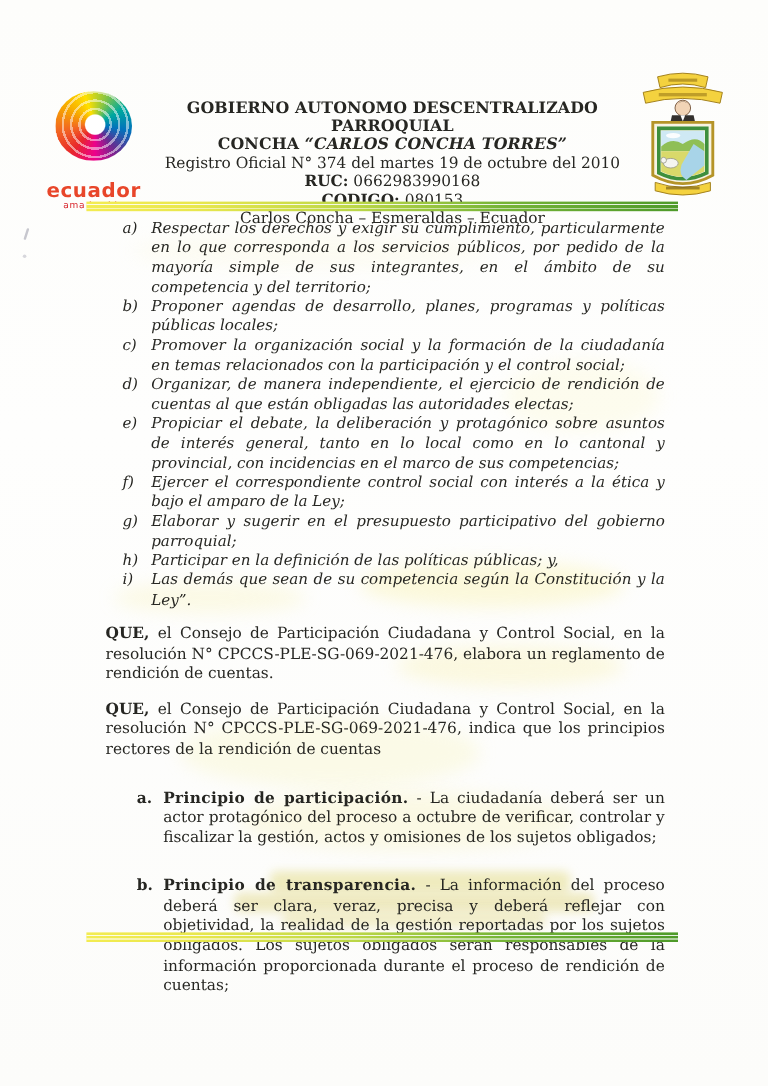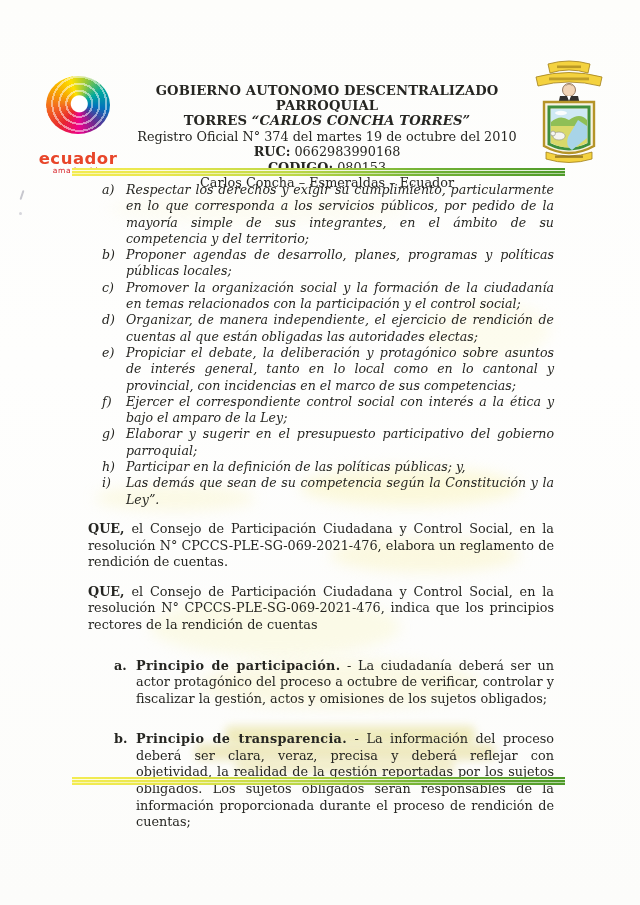--- a/index.html
+++ b/index.html
@@ -85,21 +85,21 @@
   <div class="penmark2"></div>
 
   <div class="logo-ec">
     <div class="spiral"></div>
     <div class="ec-word">ecuador</div>
     <div class="ec-tag">ama la vida</div>
   </div>
 
   <div class="head-center">
     <div class="ht">GOBIERNO AUTONOMO DESCENTRALIZADO PARROQUIAL</div>
-    <div class="ht"><span>TORRES </span><span class="q">“CARLOS CONCHA TORRES”</span></div>
+    <div class="ht"><span>CONCHA </span><span class="q">“CARLOS CONCHA TORRES”</span></div>
     <div class="hline">Registro Oficial N° 374 del martes 19 de octubre del 2010</div>
     <div class="hline"><b>RUC:</b> <span>0662983990168</span></div>
     <div class="hline"><b>CODIGO:</b> <span>080153</span></div>
     <div class="hline">Carlos Concha – Esmeraldas – Ecuador</div>
   </div>
 
   <div class="crest">
     <svg width="82" height="106" viewBox="0 0 82 106">
       <path d="M20 4 Q41 -2 62 4 L60 13 Q41 7 22 13 Z" fill="#f4d23f" stroke="#a07d18" stroke-width="0.8"></path>
       <rect x="29" y="5.5" width="24" height="2.6" fill="#8a6a12" opacity="0.55"></rect>

